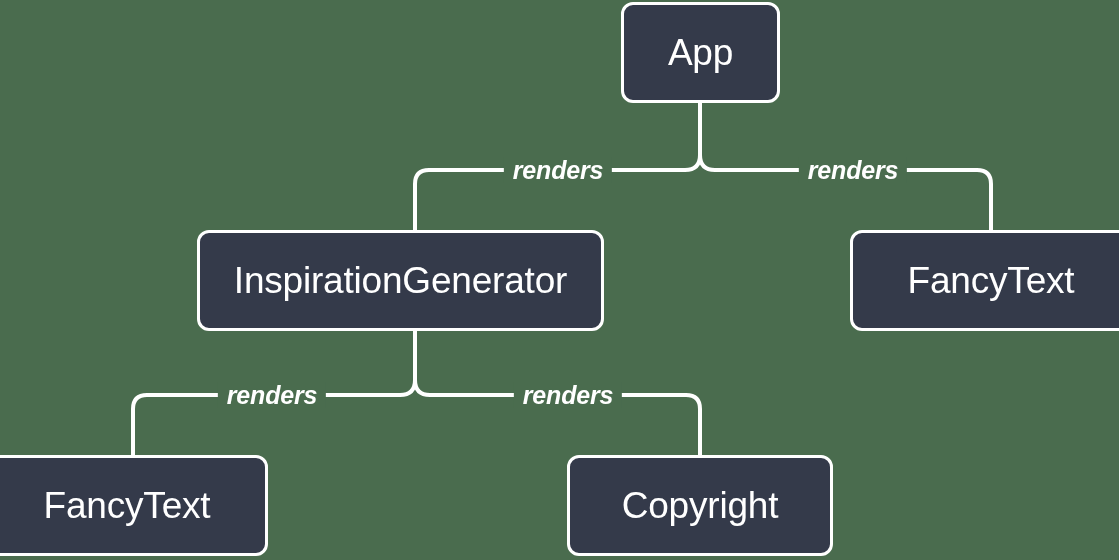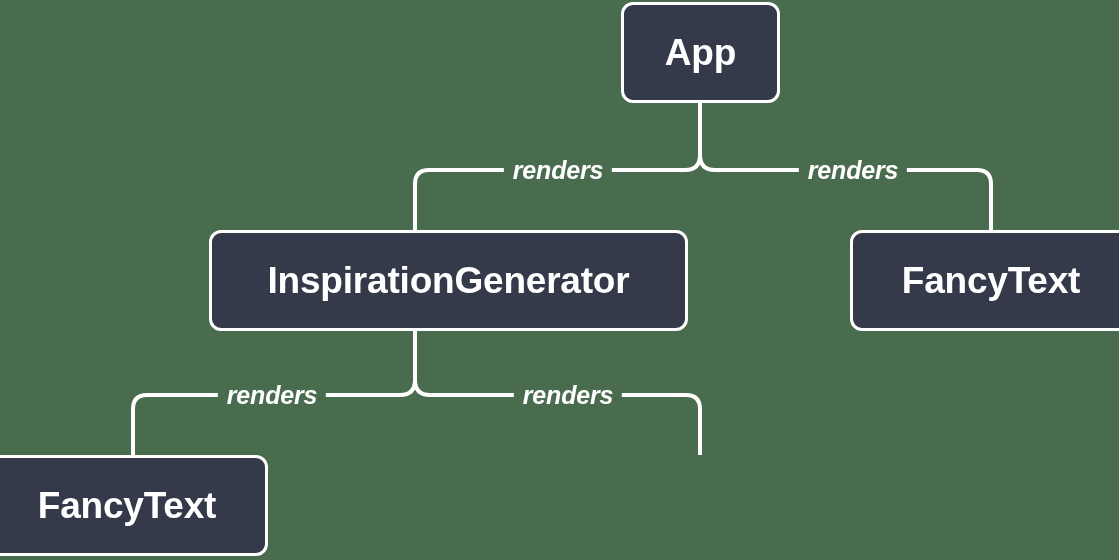--- a/index.html
+++ b/index.html
@@ -36,21 +36,21 @@
     position: absolute;
     box-sizing: border-box;
     background: #343a4a;
     border: 3px solid #ffffff;
     border-radius: 12px;
     display: flex;
     align-items: center;
     justify-content: center;
     color: #ffffff;
     font-size: 37px;
-    font-weight: 700;
+    font-weight: 400;
     letter-spacing: -0.2px;
     white-space: nowrap;
     z-index: 2;
   }
   .edge-label {
     position: absolute;
     color: #ffffff;
     font-size: 25px;
     font-weight: 600;
     letter-spacing: -0.2px;
@@ -76,32 +76,35 @@
 
     <path class="edge-path" d="M 415 331 L 415 380 Q 415 395 400 395 L 147 395 Q 133 395 133 409 L 133 455"></path>
 
     <path class="edge-path" d="M 415 331 L 415 380 Q 415 395 430 395 L 686 395 Q 700 395 700 409 L 700 455"></path>
   </svg>
 
   <div class="node-box" style="left:621px; top:2px; width:159px; height:101px;">
     <span>App</span>
   </div>
 
-  <div class="node-box" style="left:197px; top:230px; width:479px; height:101px;margin-left:12px;">
+  <div class="node-box" style="left:197px; top:230px; width:407px; height:101px;">
     <span>InspirationGenerator</span>
   </div>
 
   <div class="node-box" style="left:850px; top:230px; width:282px; height:101px;">
     <span>FancyText</span>
   </div>
 
   <div class="node-box" style="left:-14px; top:455px; width:282px; height:101px;">
     <span>FancyText</span>
   </div>
 
+  <div class="node-box" style="left:567px; top:455px; width:266px; height:101px;">
+    <span>Copyright</span>
+  </div>
 
   <div class="edge-label" style="left:558px; top:170px;">renders</div>
 
   <div class="edge-label" style="left:853px; top:170px;">renders</div>
 
   <div class="edge-label" style="left:272px; top:395px;">renders</div>
 
   <div class="edge-label" style="left:568px; top:395px;">renders</div>
 
 </div>

